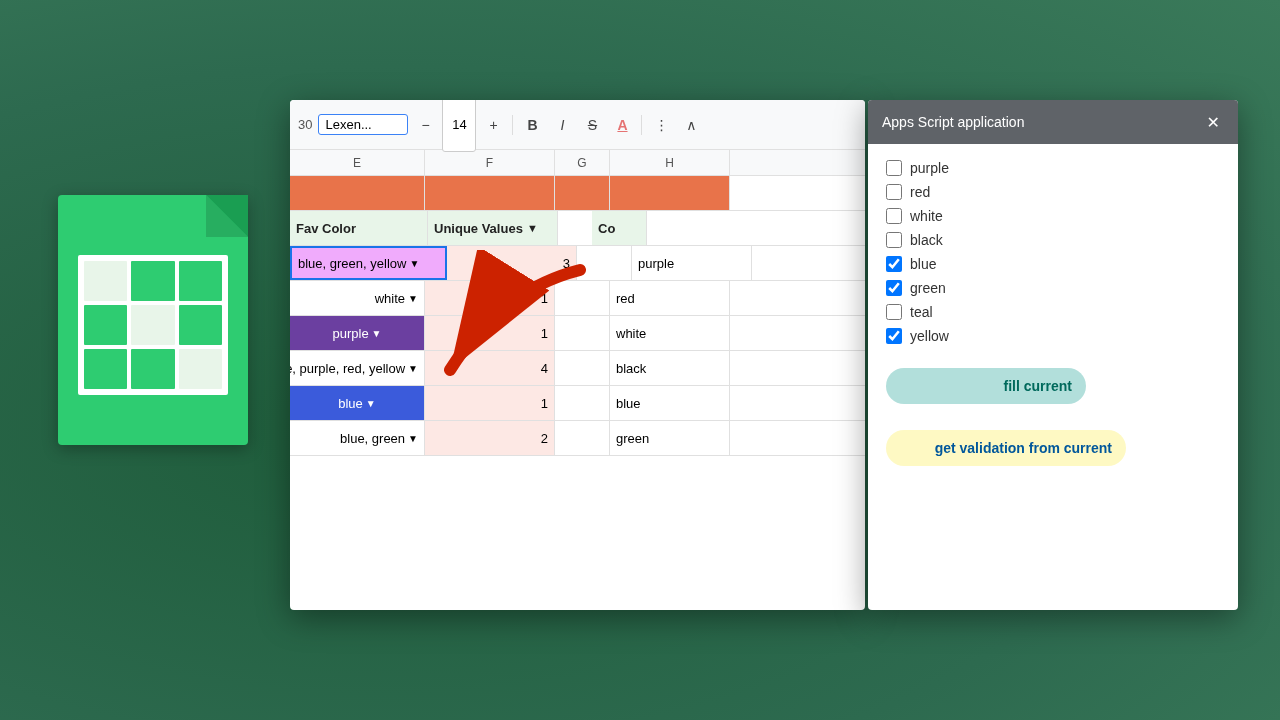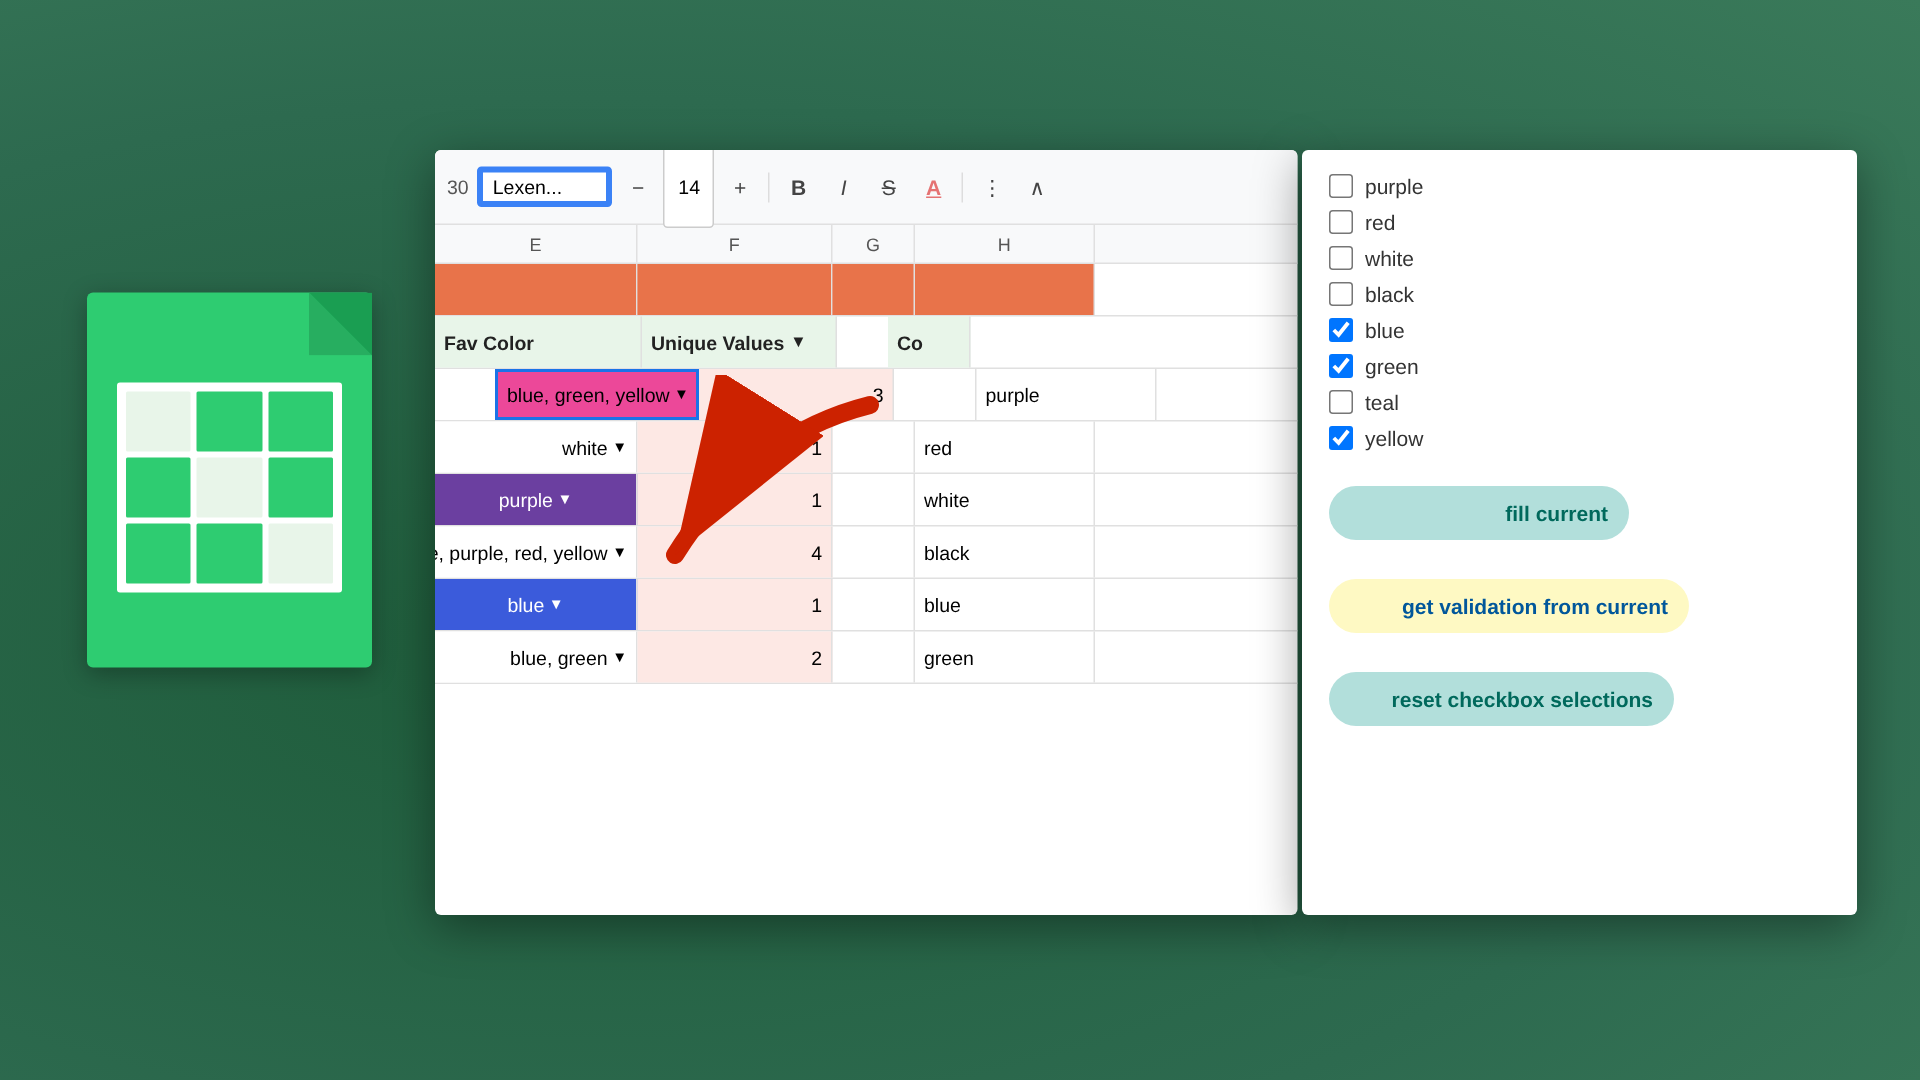--- a/index.html
+++ b/index.html
@@ -321,21 +321,21 @@
       <div class="sheets-grid-cell"></div>
       <div class="sheets-grid-cell light"></div>
     </div>
   </div>
 </div>
 
 <div class="spreadsheet-window">
 
   <div class="toolbar">
     <span class="toolbar-text">30</span>
-    <div class="font-selector" style="display:flex;align-items:center;justify-content:space-between;padding:2px 6px;border:4px solid #3b82f6;border-radius:3px;font-size:13px;width:90px;">Lexen...</div>
+    <div class="font-selector" style="display:flex;align-items:center;justify-content:space-between;padding:2px 6px;border:1px solid #3b82f6;border-radius:3px;font-size:13px;width:90px;">Lexen...</div>
     <button class="toolbar-btn">−</button>
     <div class="font-size-display">14</div>
     <button class="toolbar-btn">+</button>
     <div class="toolbar-separator"></div>
     <button class="toolbar-btn bold">B</button>
     <button class="toolbar-btn italic">I</button>
     <button class="toolbar-btn" style="text-decoration:line-through;">S</button>
     <button class="toolbar-btn">
       <span class="underline-a">A</span>
     </button>
@@ -361,21 +361,21 @@
   <div class="grid-row">
     <div class="grid-cell header-row" style="width:138px;">Fav Color</div>
     <div class="grid-cell header-row" style="width:130px;">
       <span>Unique Values</span>
       <span style="margin-left:4px;font-size:11px;">▼</span>
     </div>
     <div class="grid-cell header-row" style="width:55px;margin-left:34px;">Co</div>
   </div>
 
   <div class="grid-row">
-    <div class="grid-cell selected-border" style="width:136px;background:#ec4899;margin-left:40px;">
+    <div class="grid-cell selected-border" style="width:157px;background:#f0abfc;">
       <span>blue, green, yellow</span>
       <span class="dropdown-arrow">▼</span>
     </div>
     <div class="grid-cell pink-bg number-cell" style="width:130px;">3</div>
     <div class="grid-cell" style="width:55px;"></div>
     <div class="grid-cell" style="width:120px;">purple</div>
   </div>
 
   <div class="grid-row">
     <div class="grid-cell" style="width:135px;background:white;justify-content:flex-end;">
@@ -431,20 +431,24 @@
 <svg class="red-arrow-overlay" viewBox="0 0 200 160">
   <defs>
     <marker id="arrowhead" markerWidth="10" markerHeight="7" refX="10" refY="3.5" orient="auto">
       <polygon points="0 0, 10 3.5, 0 7" fill="#cc2200"></polygon>
     </marker>
   </defs>
   <path d="M 160 20 Q 80 40 30 120" stroke="#cc2200" stroke-width="12" fill="none" marker-end="url(#arrowhead)" stroke-linecap="round"></path>
 </svg>
 
 <div class="apps-script-panel">
+  <div class="panel-header">
+    <span>Apps Script application</span>
+    <button class="panel-close">✕</button>
+  </div>
   <div class="panel-content">
 
     <div class="checkbox-row">
       <input type="checkbox" style="">
       <span>purple</span>
     </div>
     <div class="checkbox-row">
       <input type="checkbox" style="">
       <span>red</span>
     </div>
@@ -470,15 +474,14 @@
     </div>
     <div class="checkbox-row">
       <input type="checkbox" checked="" style="">
       <span>yellow</span>
     </div>
 
     <div class="panel-divider"></div>
 
     <button class="panel-btn teal-btn">fill current</button>
     <button class="panel-btn blue-btn" style="width:240px;">get validation from current</button>
-    <button class="panel-btn teal-btn" style="width:230px;">reset checkbox selections</button>
   </div>
 </div>
 
 </body></html>

